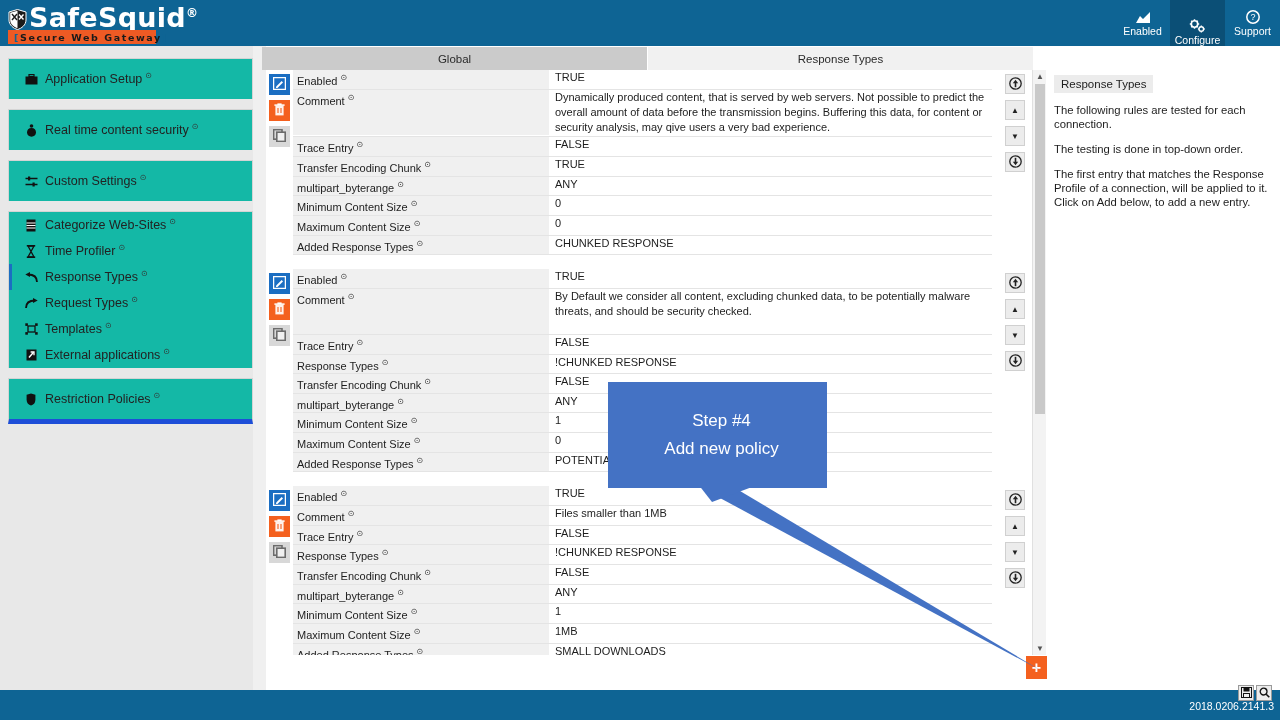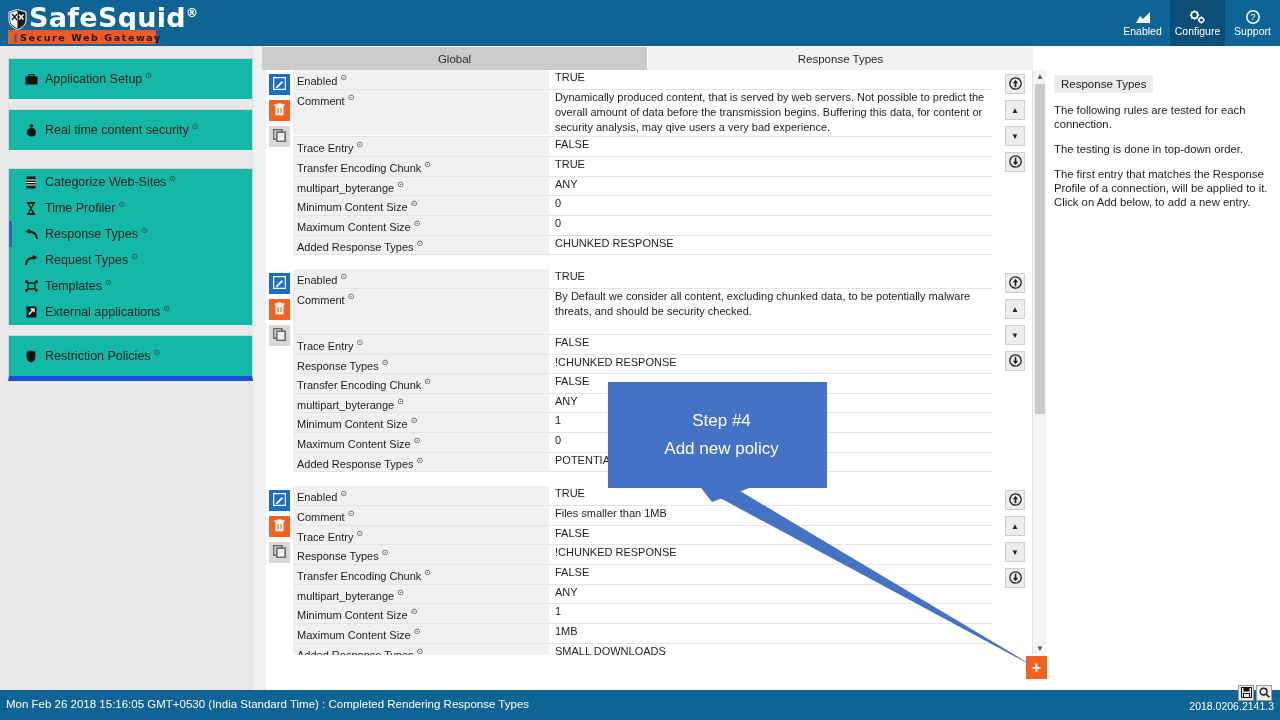--- a/index.html
+++ b/index.html
@@ -42,21 +42,21 @@
 
   .navbar {
     position: absolute; right: 0; top: 0; height: 46px;
     display: flex; align-items: stretch;
   }
   .nav-item {
     width: 55px; height: 46px; display: flex; flex-direction: column;
     align-items: center; justify-content: center; gap: 1px;
     color: #ffffff; cursor: pointer;
   }
-  .nav-item.active { background: #0b4f76; }
+  .nav-item.active { background: #0b4f76; justify-content: flex-end; }
   .nav-icon { height: 16px; display: flex; align-items: center; justify-content: center; }
   .nav-label { font-size: 10.5px; line-height: 11px; }
 
   
   .sidebar {
     position: absolute; left: 0; top: 46px; width: 253px; height: 652px;
     background: #e8e8e8; padding: 12px 0 0 8px;
   }
   .side-group {
     background: #14b8a6; border: 1px solid #d4d4d4; border-bottom: none;
@@ -301,20 +301,32 @@
         <span class="side-ico">
           <svg width="11" height="13" viewBox="0 0 11 13">
             <circle cx="5.5" cy="2" r="1.8" fill="#111"></circle>
             <path d="M5.5 4 C8.5 4 10 6 10 8.5 C10 11 8 12.5 5.5 12.8 C3 12.5 1 11 1 8.5 C1 6 2.5 4 5.5 4 Z" fill="#111"></path>
           </svg>
         </span>
         <span>Real time content security<span class="helpdot">⊙</span></span>
       </div>
     </div>
     <div class="side-sep"></div>
+    <div class="side-group">
+      <div class="side-item">
+        <span class="side-ico">
+          <svg width="13" height="11" viewBox="0 0 13 11">
+            <path d="M0.5 2.5 H12.5 M0.5 8.5 H12.5" stroke="#111" stroke-width="1.3"></path>
+            <rect x="3" y="0.5" width="2.2" height="4" fill="#111"></rect>
+            <rect x="7.5" y="6.5" width="2.2" height="4" fill="#111"></rect>
+          </svg>
+        </span>
+        <span>Custom Settings<span class="helpdot">⊙</span></span>
+      </div>
+    </div>
     <div class="side-sep"></div>
     <div class="side-group">
       <div class="side-item compact">
         <span class="side-ico">
           <svg width="10" height="13" viewBox="0 0 10 13">
             <rect x="0.5" y="0.5" width="9" height="12" fill="#111"></rect>
             <path d="M0.5 4 H9.5 M0.5 6.5 H9.5 M0.5 9 H9.5" stroke="#fff" stroke-width="1"></path>
           </svg>
         </span>
         <span>Categorize Web-Sites<span class="helpdot">⊙</span></span>
@@ -692,15 +704,14 @@
     <span>
       <svg width="11" height="11" viewBox="0 0 11 11">
         <circle cx="4.6" cy="4.6" r="3.4" fill="none" stroke="#111" stroke-width="1.3"></circle>
         <path d="M7.2 7.2 L10.3 10.3" stroke="#111" stroke-width="1.6"></path>
       </svg>
     </span>
   </div>
 </div>
 
 <div class="statusbar">
-  <div class="status-text">Mon Feb 26 2018 15:16:05 GMT+0530 (India Standard Time) : Completed Rendering Response Types</div>
   <div class="version-text">2018.0206.2141.3</div>
 </div>
 
 </body></html>

